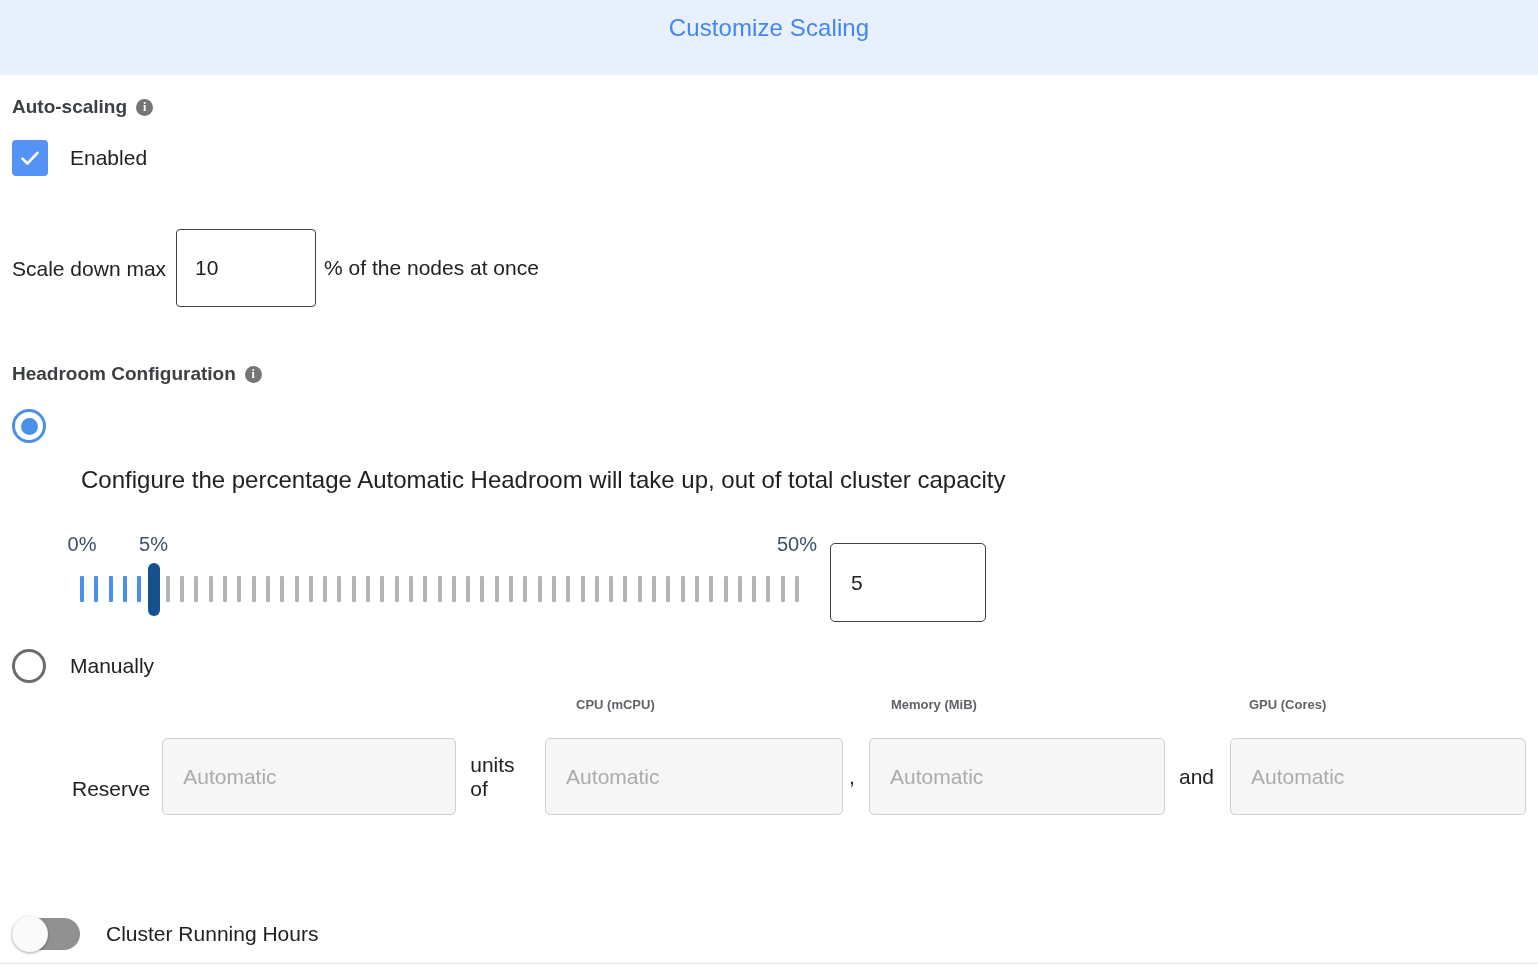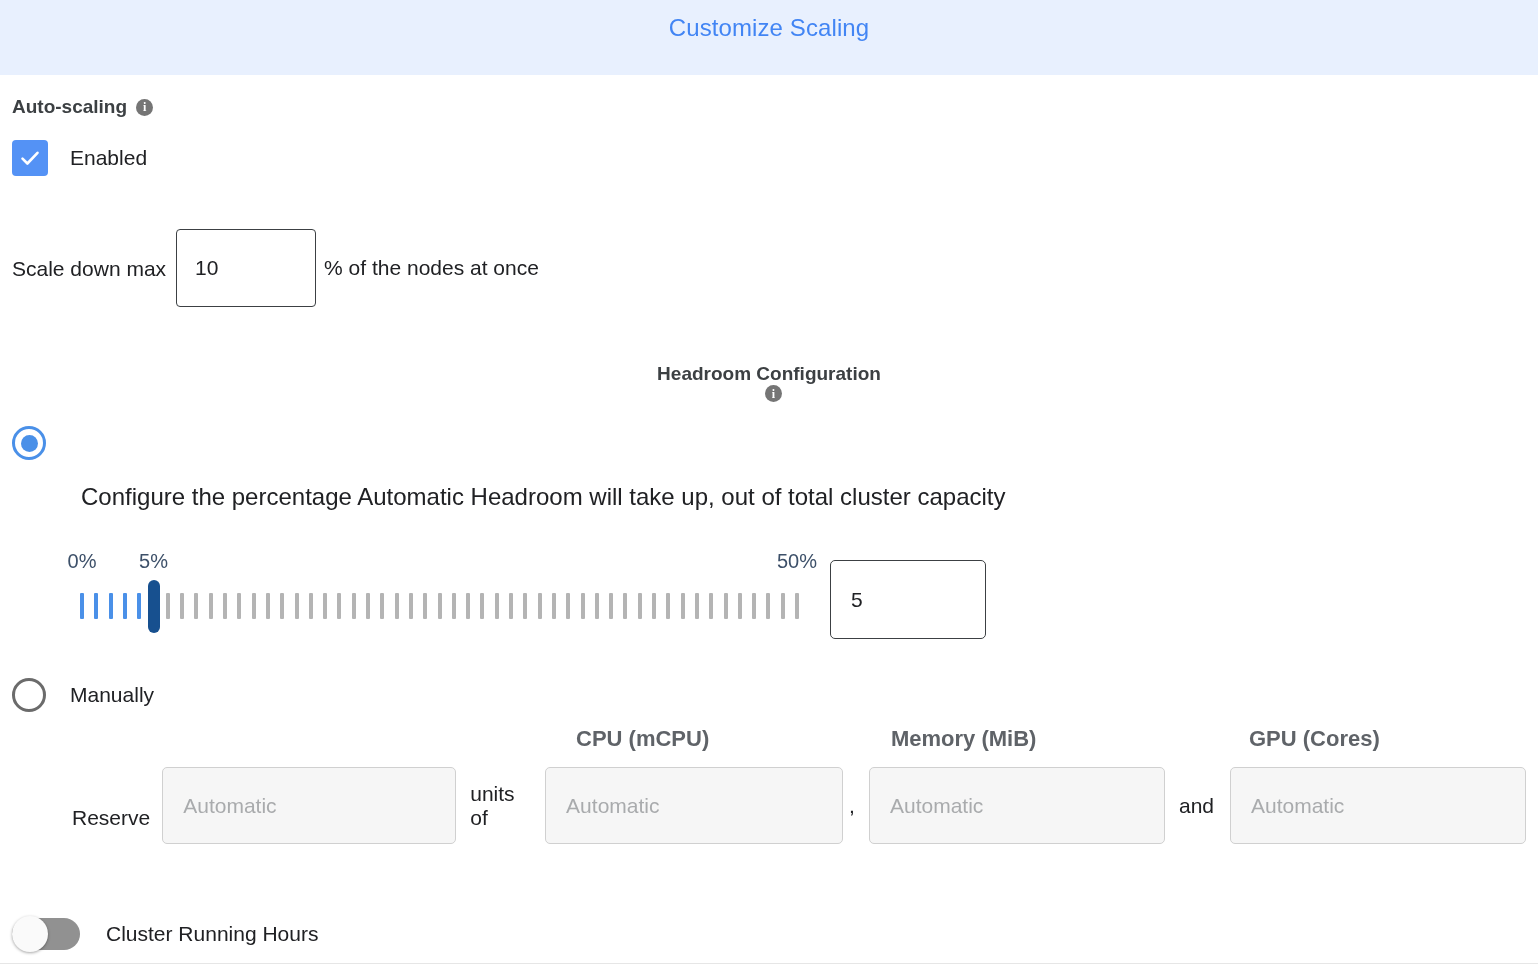--- a/index.html
+++ b/index.html
@@ -106,21 +106,21 @@
     background: #ffffff;
     font-family: "Liberation Sans", sans-serif;
     font-size: 21px;
     color: #202124;
     padding: 0 18px;
     outline: none;
   }
   .scaledown-suffix { margin-left: 8px; }
 
   
-  .headroom-title { margin-top: 56px; flex-direction: column; }
+  .headroom-title { margin-top: 56px; }
 
   .radio-row {
     display: flex;
     align-items: center;
     margin-top: 24px;
   }
   .radio-outer {
     width: 34px;
     height: 34px;
     border-radius: 50%;
@@ -203,34 +203,34 @@
     border-radius: 5px;
     background: #ffffff;
     font-family: "Liberation Sans", sans-serif;
     font-size: 21px;
     color: #202124;
     padding: 0 20px;
     outline: none;
   }
 
   
-  .manual-radio-row { margin-top: 36px; }
+  .manual-radio-row { margin-top: 24px; }
 
   .reserve-grid {
     position: relative;
     margin-top: 14px;
     margin-left: 60px;
   }
   .col-headers {
     position: relative;
     height: 28px;
   }
   .col-header {
     position: absolute;
-    font-size: 22px;
+    font-size: 13px;
     font-weight: bold;
     color: #5f6368;
     white-space: nowrap;
   }
   .reserve-row {
     display: flex;
     align-items: center;
     margin-top: 13px;
   }
   .reserve-word {

